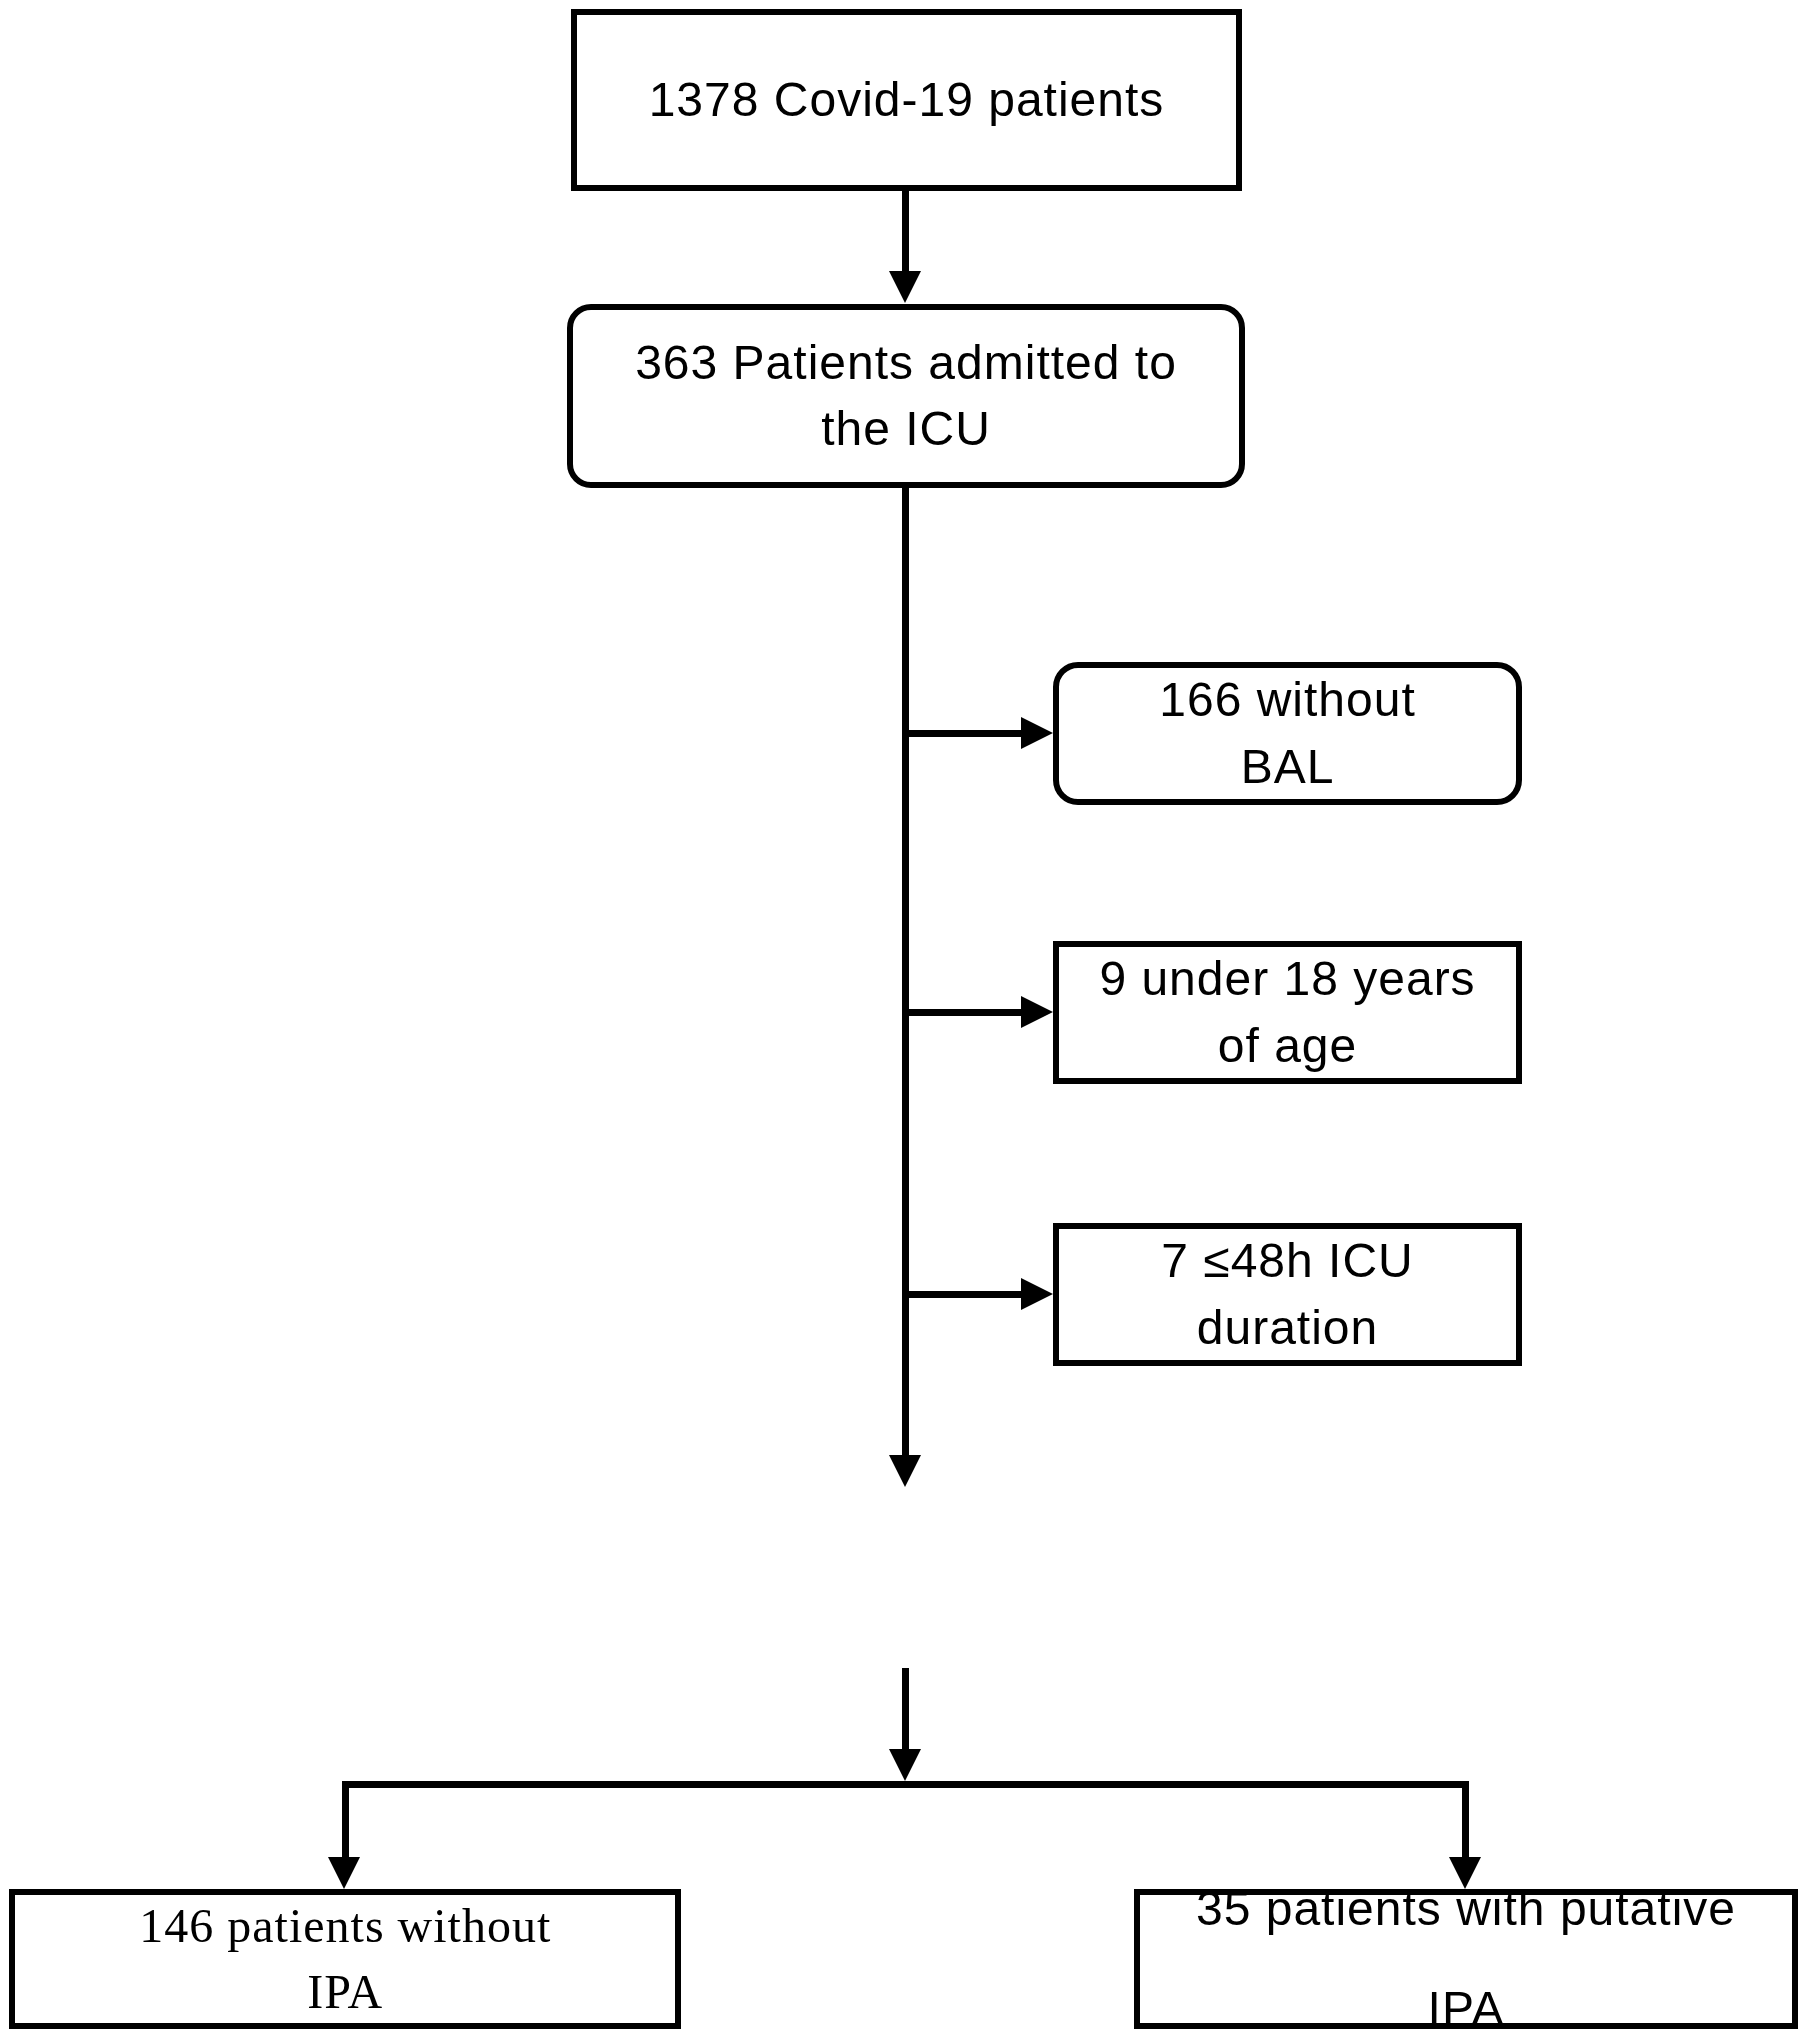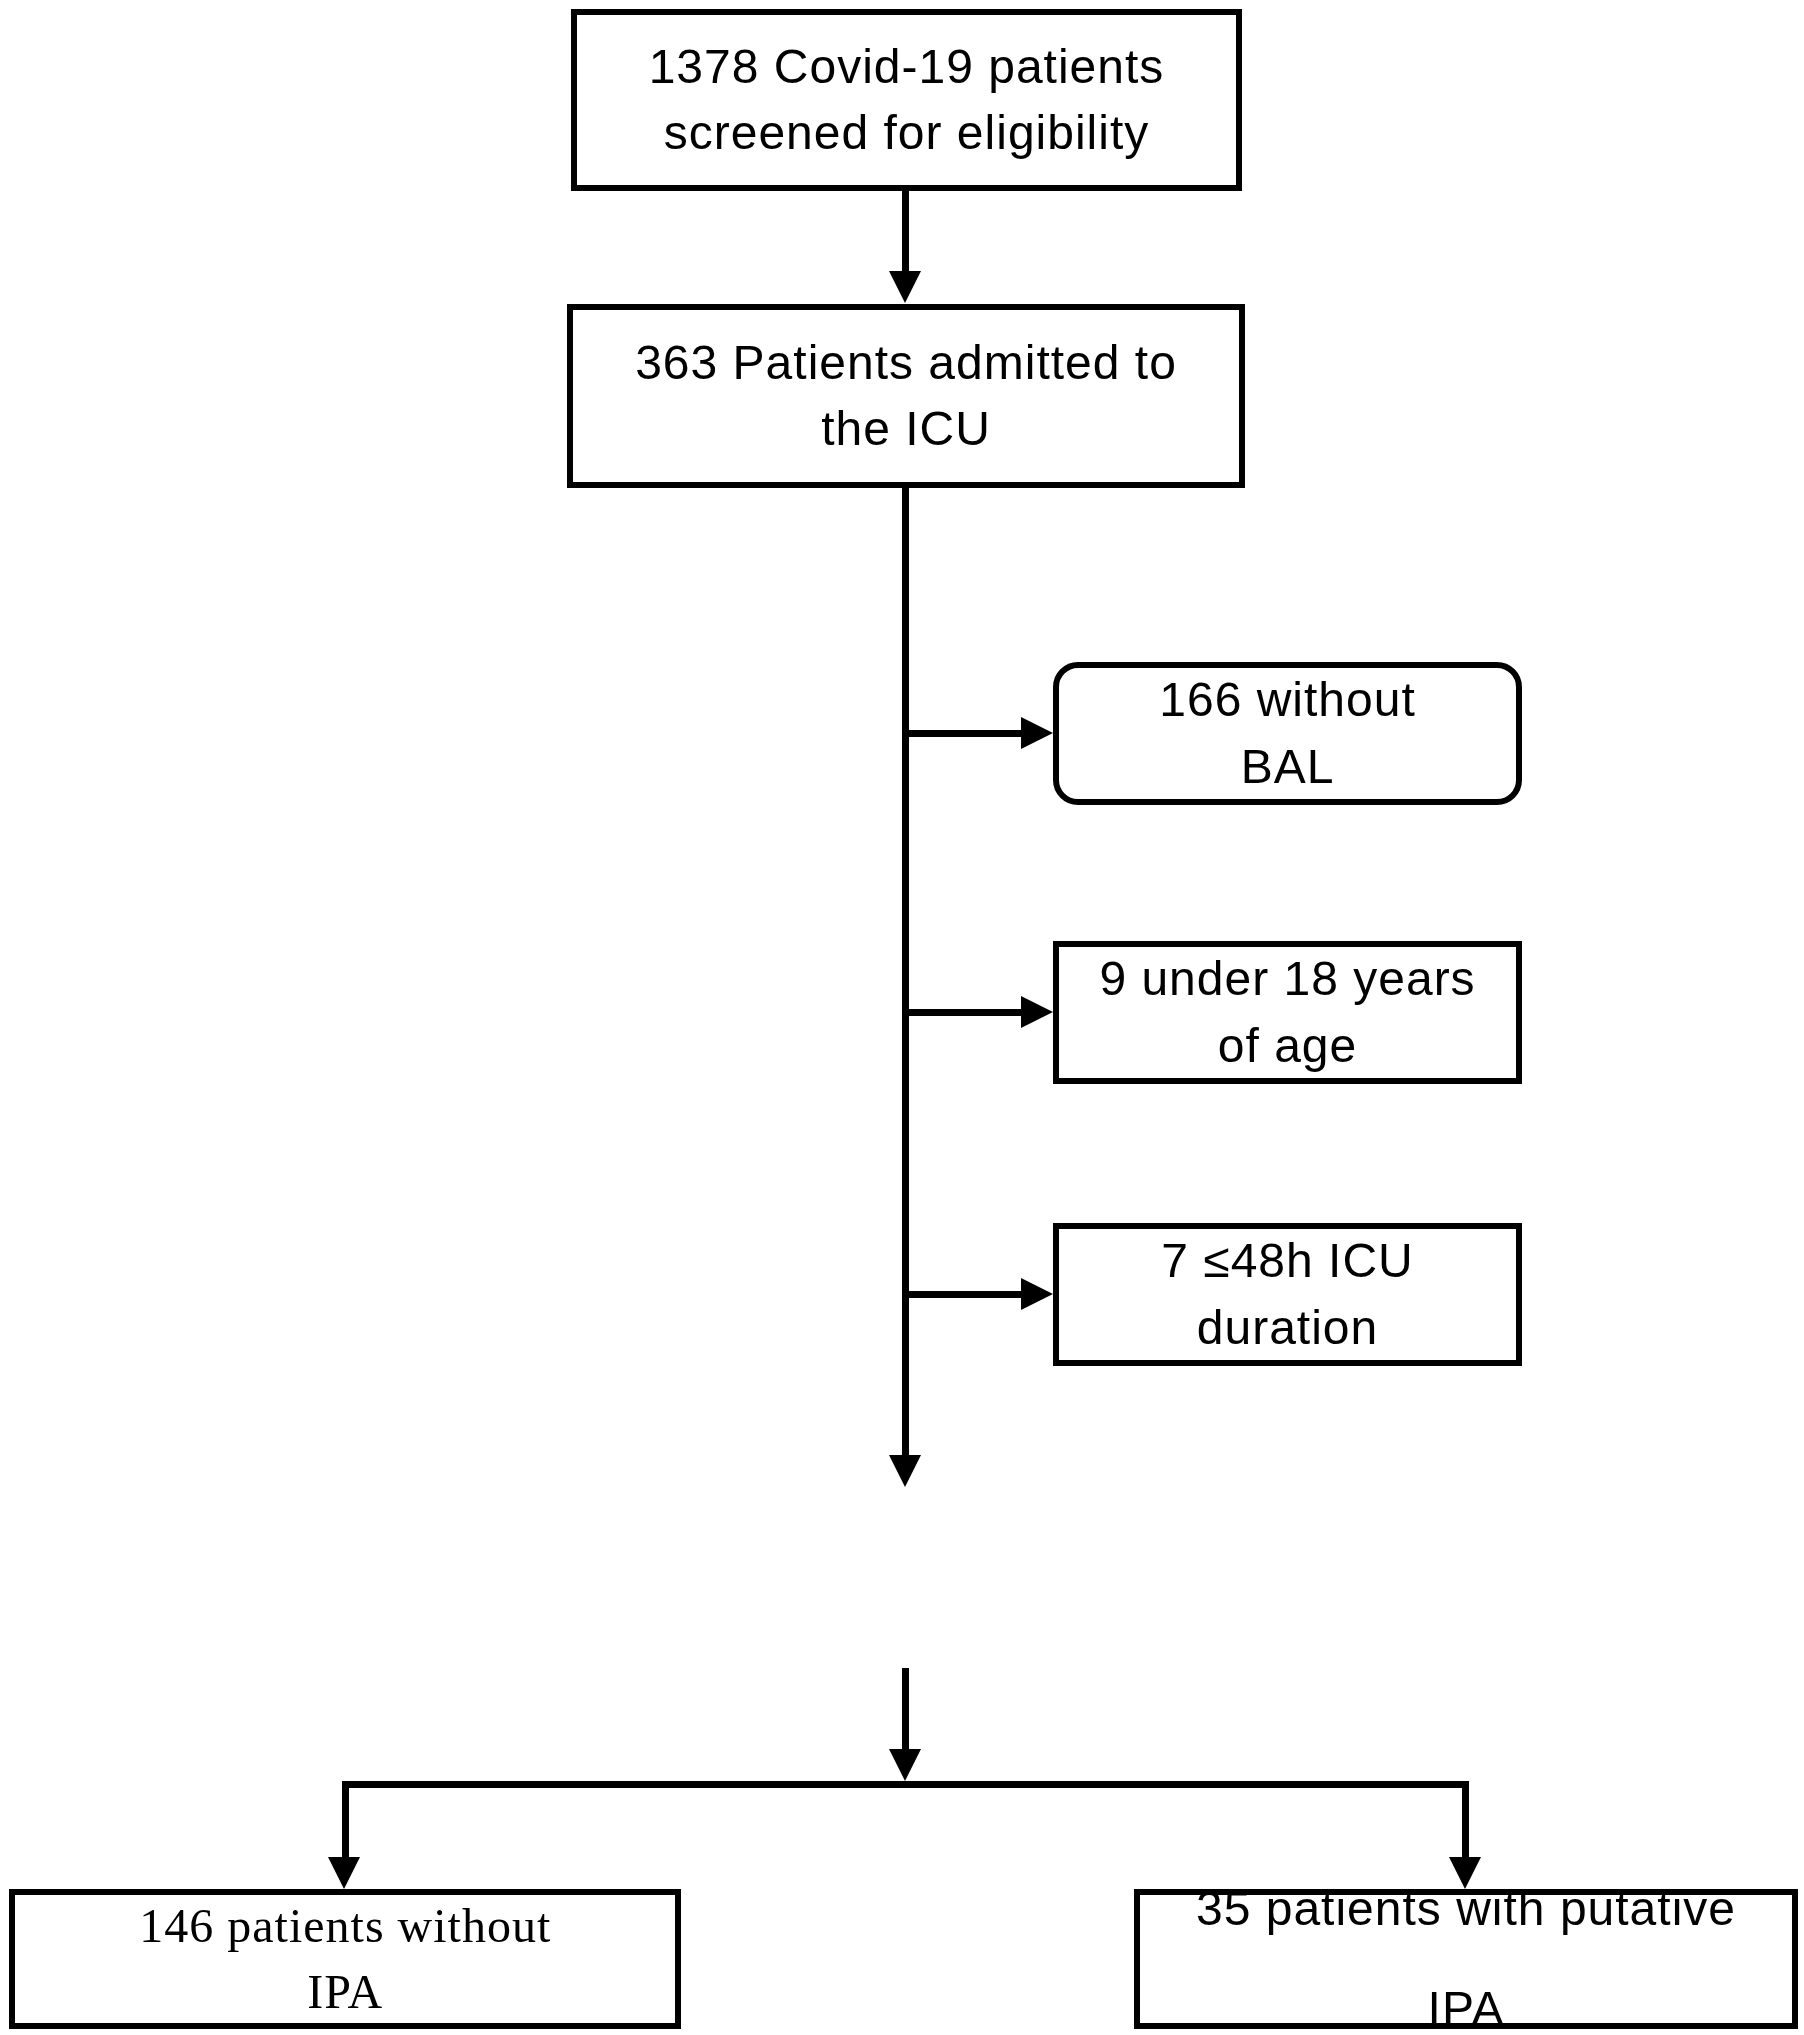--- a/index.html
+++ b/index.html
@@ -51,21 +51,21 @@
     position: absolute;
     width: 0;
     height: 0;
     border-top: 16.6px solid transparent;
     border-bottom: 16.6px solid transparent;
     border-left: 32px solid var(--stroke);
   }
 
   
   #box-screened  { left: 571px; top: 8.8px;   width: 671px; height: 182px; }
-  #box-admitted  { left: 567px; top: 304px;  width: 678px; height: 184px; }
+  #box-admitted  { left: 567px; top: 304px;  width: 678px; height: 184px; border-radius: 24px; }
   #box-included  { left: 568px; top: 1487px; width: 676px; height: 183px; }
 
   
   #box-without-bal  { left: 1053px; top: 662px; width: 469px; height: 143px; border-radius: 25px; }
   #box-under-18     { left: 1053px; top: 941px; width: 469px; height: 143px; align-items: center; }
   #box-icu-duration { left: 1053px; top: 1223px; width: 469px; height: 143px; text-align: center; }
 
   
   #box-without-ipa  { left: 9.3px;   top: 1889px; width: 672px; height: 140px; font-family: Liberation Serif, serif; }
   #box-putative-ipa { left: 1134px; top: 1889px; width: 664px; height: 140px; gap: 33px; }
@@ -97,21 +97,20 @@
   #drop-right-shaft  { left: 1462px; top: 1781px; width: 6.8px;   height: 78px; }
   #drop-right-head   { left: 1449px; top: 1857px; }
 </style>
 </head>
 <body>
 
 <div id="flowchart">
 
   <div class="box" id="box-screened">
     <div>1378 Covid-19 patients</div>
-    <div>screened for eligibility</div>
   </div>
 
   <div class="vline" id="arrow1-shaft"></div>
   <div class="head-down" id="arrow1-head"></div>
 
   <div class="box" id="box-admitted">
     <div>363 Patients admitted to</div>
     <div>the ICU</div>
   </div>
 

